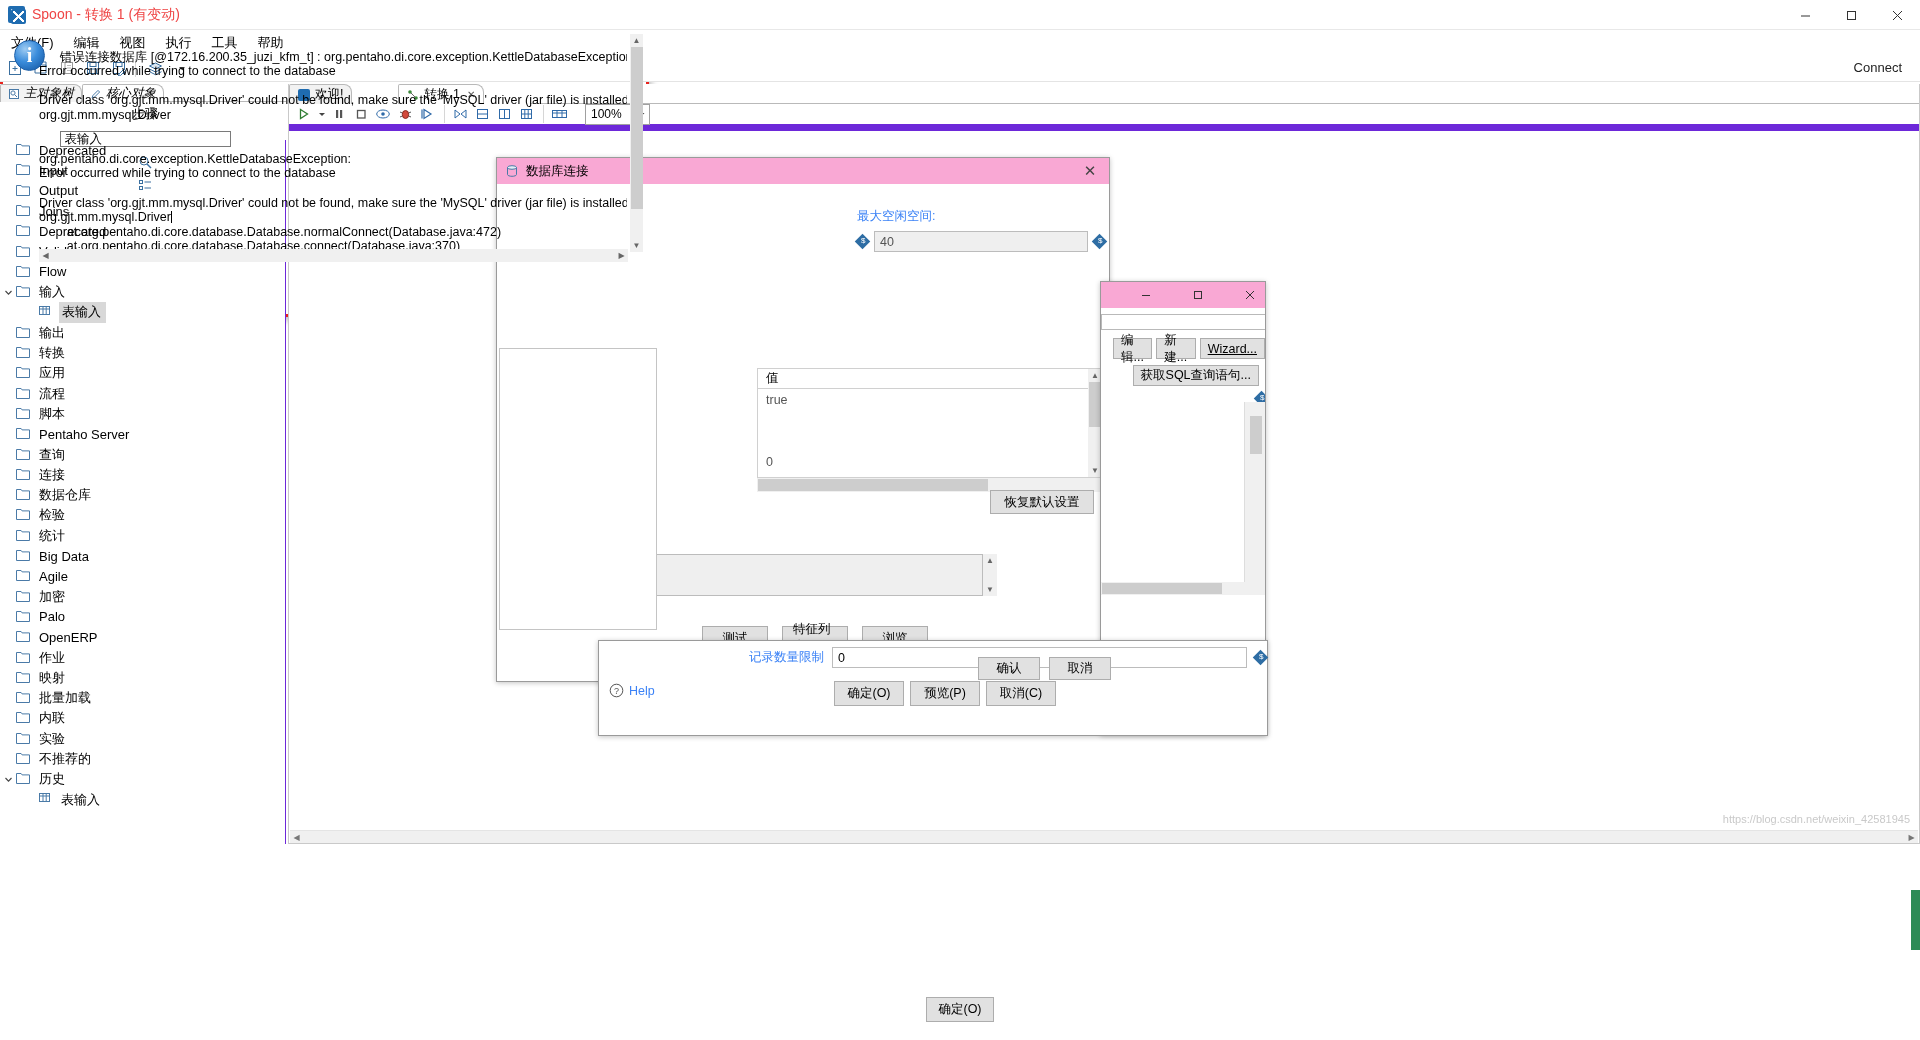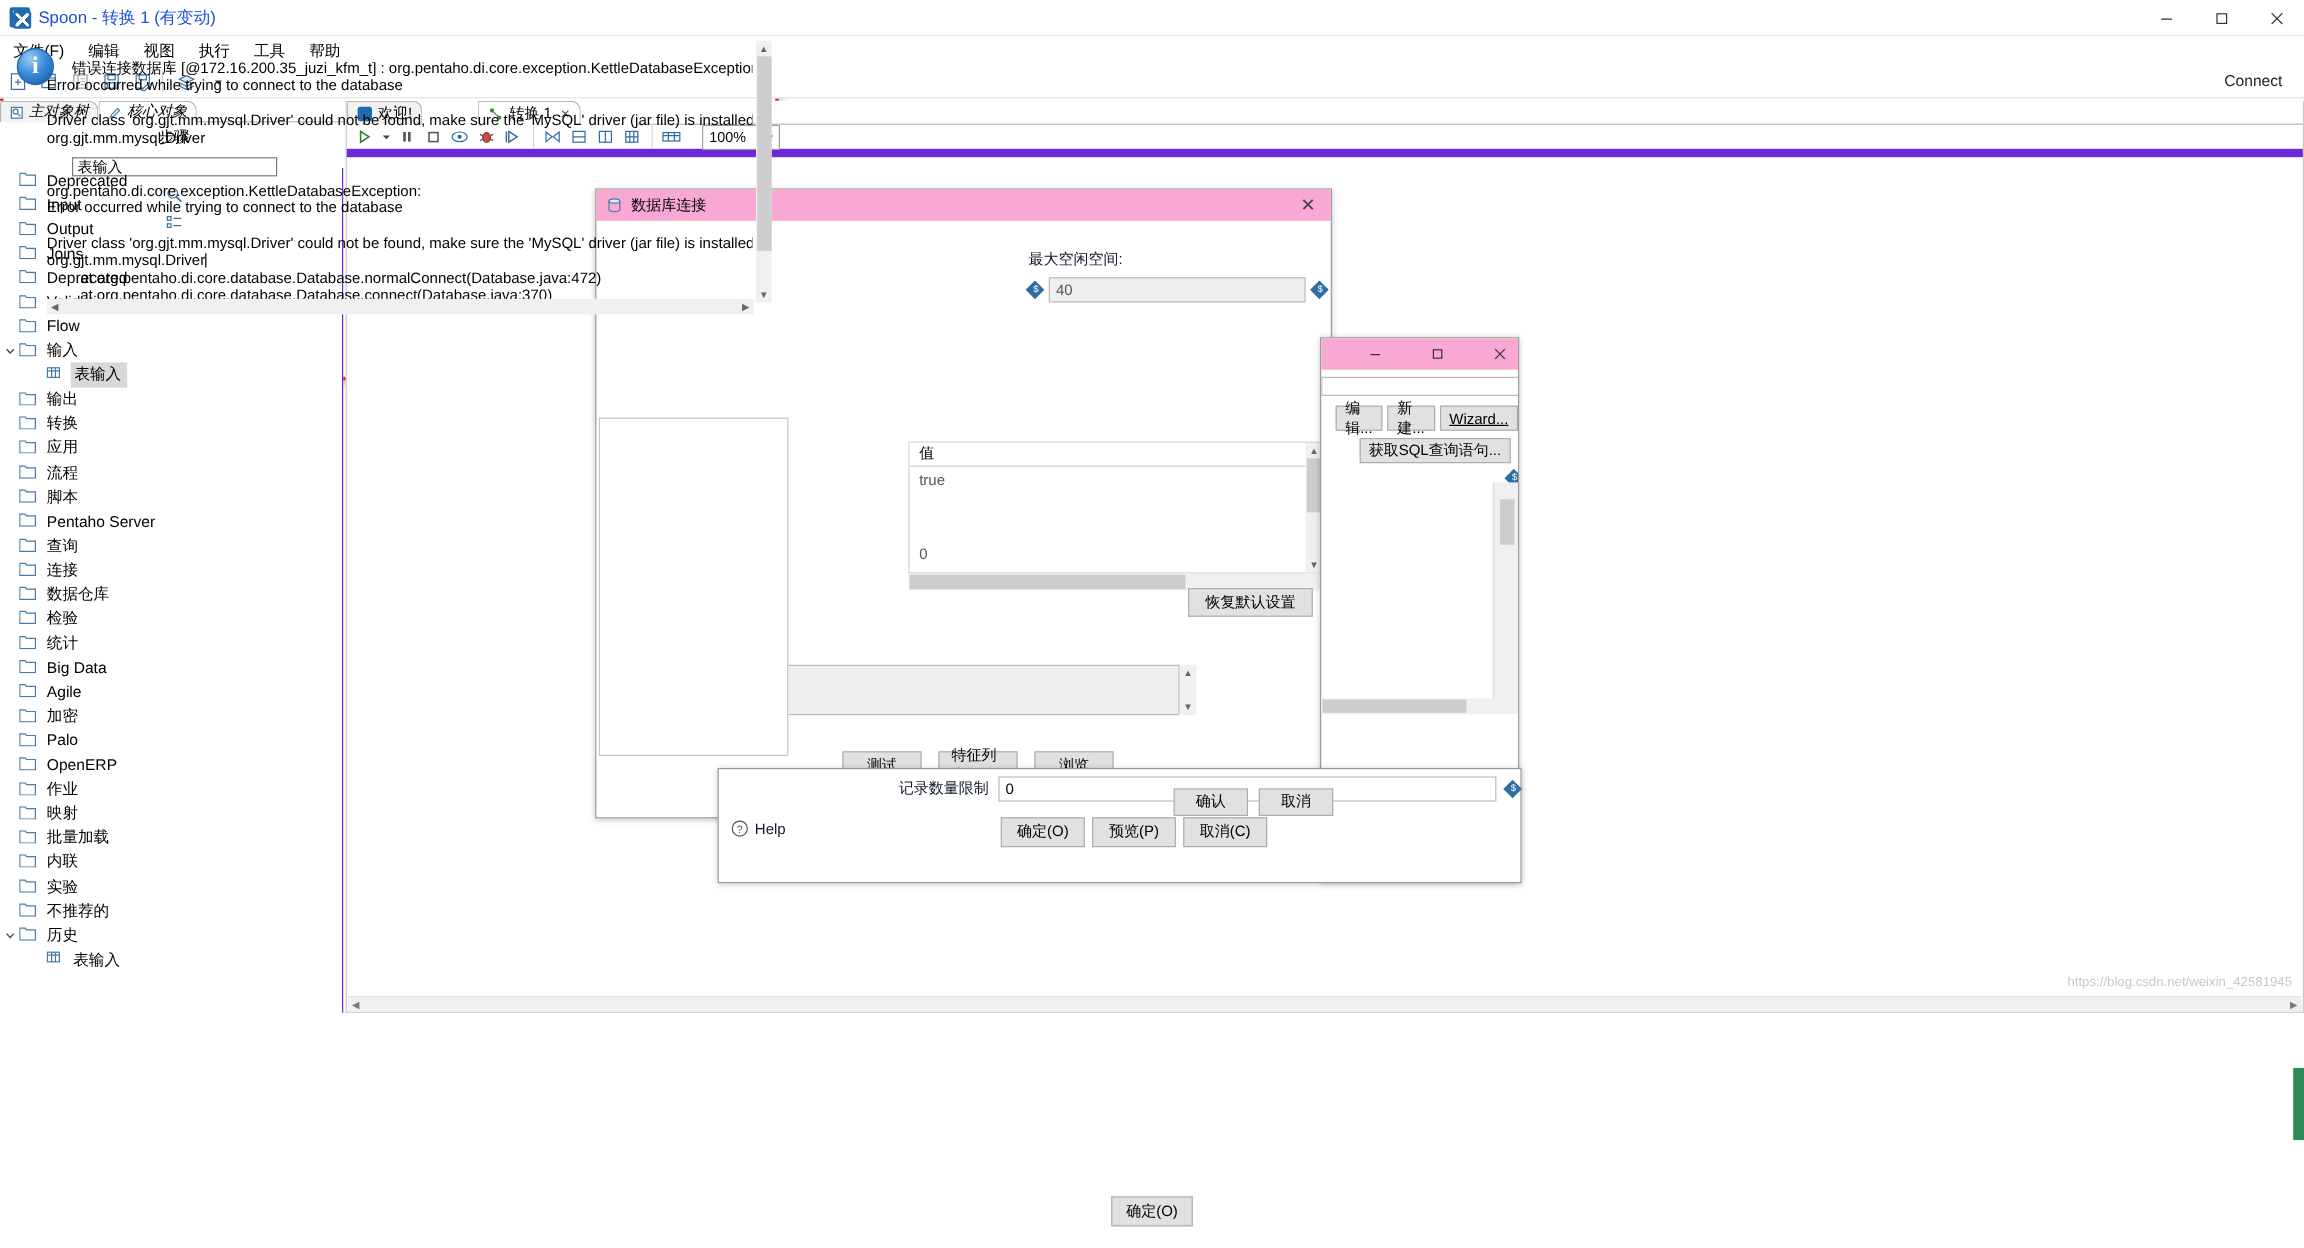--- a/index.html
+++ b/index.html
@@ -22,21 +22,21 @@
   .app-icon{
     width:17px;height:17px;margin-left:8px;margin-right:7px;
     background:#1f6cb0; border-radius:2px; position:relative; flex:none;
   }
   .app-icon:before{
     content:"";position:absolute;left:3px;top:3px;width:11px;height:11px;
     background:
       linear-gradient(45deg,transparent 42%,#fff 42%,#fff 58%,transparent 58%),
       linear-gradient(-45deg,transparent 42%,#fff 42%,#fff 58%,transparent 58%);
   }
-  .title-text{ font-size:14px; color:#1d4ed8;text-align:center; }
+  .title-text{ font-size:14px; color:#ef4444;text-align:center; }
   .win-btns{ position:absolute; right:0; top:0; height:30px; display:flex; }
   .win-btn{
     width:46px;height:30px;display:flex;align-items:center;justify-content:center;
     font-size:13px;color:#333;
   }
 
   
   .menubar{
     position:absolute;left:0;top:30px;width:1920px;height:25px;
     display:flex;align-items:center;background:#fff;
@@ -142,21 +142,21 @@
     background:
       linear-gradient(45deg,transparent 42%,#fff 42%,#fff 58%,transparent 58%),
       linear-gradient(-45deg,transparent 42%,#fff 42%,#fff 58%,transparent 58%);
   }
   .dlg-x{ margin-left:auto;width:34px;height:24px;display:flex;align-items:center;justify-content:center;font-size:15px;color:#444;}
 
   
   #dlg-dbconn{ left:496px; top:157px; width:614px; height:525px; }
   #dlg-dbconn .dlg-title{ border-bottom:0; }
 
-  .fld-lbl{ font-size:12.5px;color:#0f172a; }
+  .fld-lbl{ font-size:12.5px;color:#3b82f6; }
   .txtin{
     border:1px solid #bcbcbc;background:#efefef;height:21px;font-size:12.5px;
     padding:0 5px;display:flex;align-items:center;color:#555;
   }
   .txtin.white{ background:#fff;color:#000; }
   .diamond{
     width:11px;height:11px;background:#2e6da4;transform:rotate(45deg);
     display:inline-block;position:relative;flex:none;
   }
   .diamond:after{

